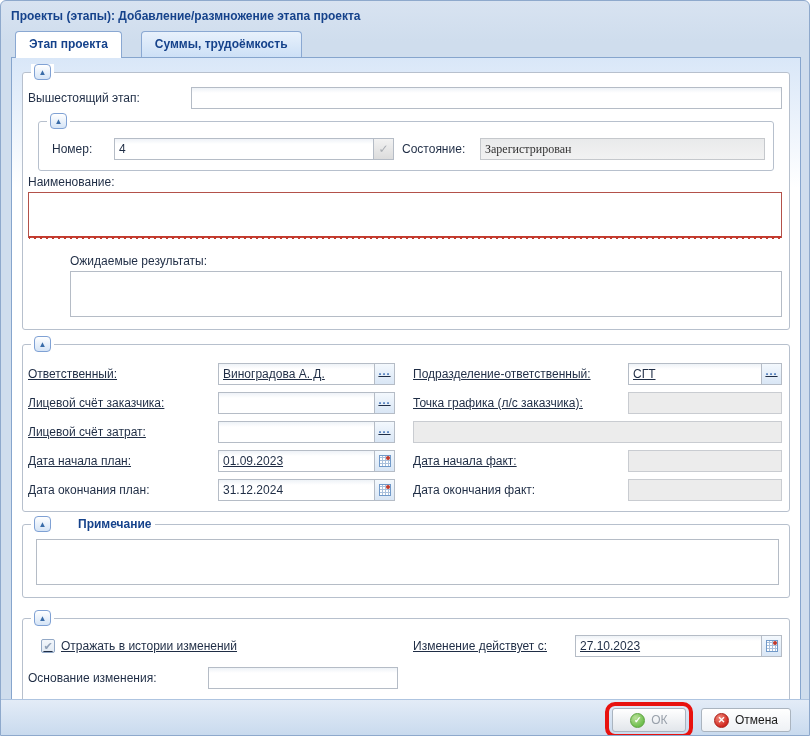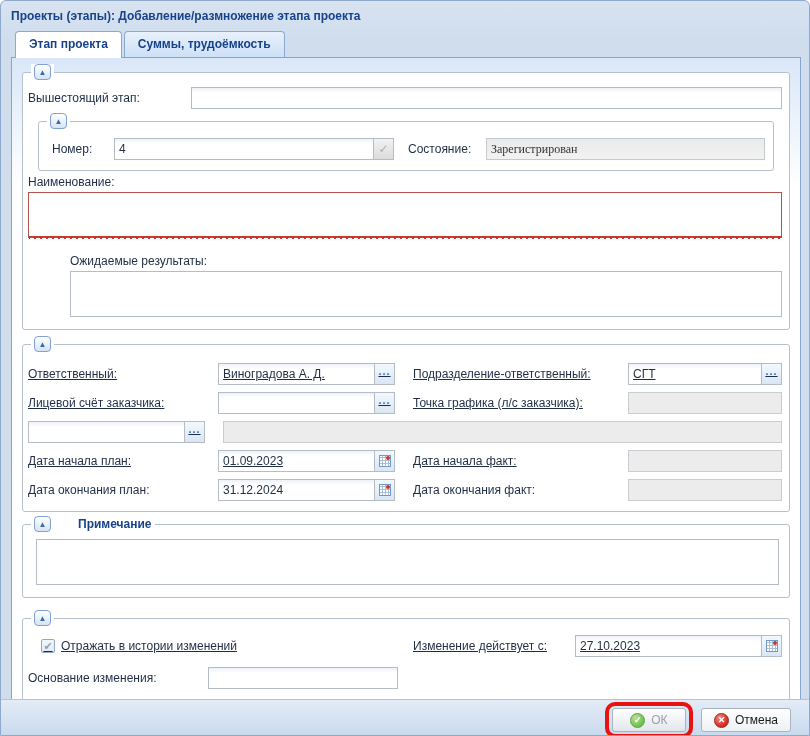--- a/index.html
+++ b/index.html
@@ -7,21 +7,21 @@
   body { font-family:"Liberation Sans","DejaVu Sans",sans-serif; font-size:12px; color:#1f2d45; }
 
   .window {
     position:relative; width:810px; height:736px;
     background:linear-gradient(#d8e3f1,#cfdded 40px);
     border:1px solid #8ea9cc; border-radius:6px 6px 0 0; overflow:hidden;
   }
   .titlebar { height:30px; padding:8px 0 0 10px; }
   .titlebar .title { font-weight:bold; color:#15428b; font-size:12px;margin-top:40px; }
 
-  .tabstrip { position:absolute; left:14px; top:30px; display:flex; gap:2px; z-index:3; }
+  .tabstrip { position:absolute; left:14px; top:30px; display:flex; gap:19px; z-index:3; }
   .tab {
     height:26px; padding:5px 13px 0 13px; font-weight:bold; color:#15428b; font-size:12px;
     border:1px solid #8aa8d2; border-bottom:none; border-radius:4px 4px 0 0;
     background:linear-gradient(#e8f1fc,#cdE0f6); cursor:pointer;
   }
   .tab.active { background:#ffffff; height:27px; }
 
   .panel {
     position:absolute; left:10px; top:56px; width:790px; height:644px;
     background:linear-gradient(#d9e7f8,#ffffff 130px);
@@ -38,21 +38,21 @@
   .fs-legend { font-weight:bold; color:#15428b;padding-left:22px; }
 
   .fs1 { margin:14px 10px 0 10px; padding:14px 7px 12px 5px; }
   .fs-inner { margin:12px 8px 4px 10px; padding:16px 8px 10px 13px; }
   .fs2 { margin:14px 10px 0 10px; padding:18px 7px 10px 5px; }
   .fs3 { margin:12px 10px 0 10px; padding:14px 10px 12px 13px; }
   .fs4 { margin:20px 10px 0 10px; padding:16px 7px 12px 5px; }
 
   .row { display:flex; align-items:center; }
   .lbl { flex:none; }
-  .w163 { width:163px; } .w62 { width:62px; } .w78 { width:78px; margin-left:14px; }
+  .w163 { width:163px; } .w62 { width:62px; } .w78 { width:78px; margin-left:8px; }
   .w190 { width:190px; } .w215 { width:215px; } .w180 { width:180px; } .w162 { width:162px; }
 
   .tf {
     height:22px; border:1px solid #b5bcc6; background:linear-gradient(#eef2f7,#ffffff 5px);
     font-family:inherit; font-size:12px; color:#1f2d45; padding:0 4px; outline:none; width:100%;
   }
   .tf.ro { background:linear-gradient(#e9eaeb,#f2f2f2); border-color:#c5c8cc; color:#333;font-family:Liberation Serif, serif; }
   .tf.dis { background:#ececec; border-color:#c9ccd1; }
   .ta {
     width:100%; height:46px; border:1px solid #b5bcc6; background:#fff; resize:none;
@@ -199,20 +199,21 @@
               <span class="dots">...</span>
             </span>
         </span>
         <span class="rgroup">
           <span class="lbl w215">Точка графика (л/с заказчика):</span>
           <input class="tf dis rfield" disabled="" value="" style="">
         </span>
       </div>
 
       <div class="row rowgap">
+        <span class="lbl w190">Лицевой счёт затрат:</span>
         <span class="combo">
           <input class="tf" value="" style="">
           <span class="trigger">
               <span class="dots">...</span>
             </span>
         </span>
         <span class="rgroup">
           <input class="tf dis rfield" disabled="" value="" style="">
         </span>
       </div>

